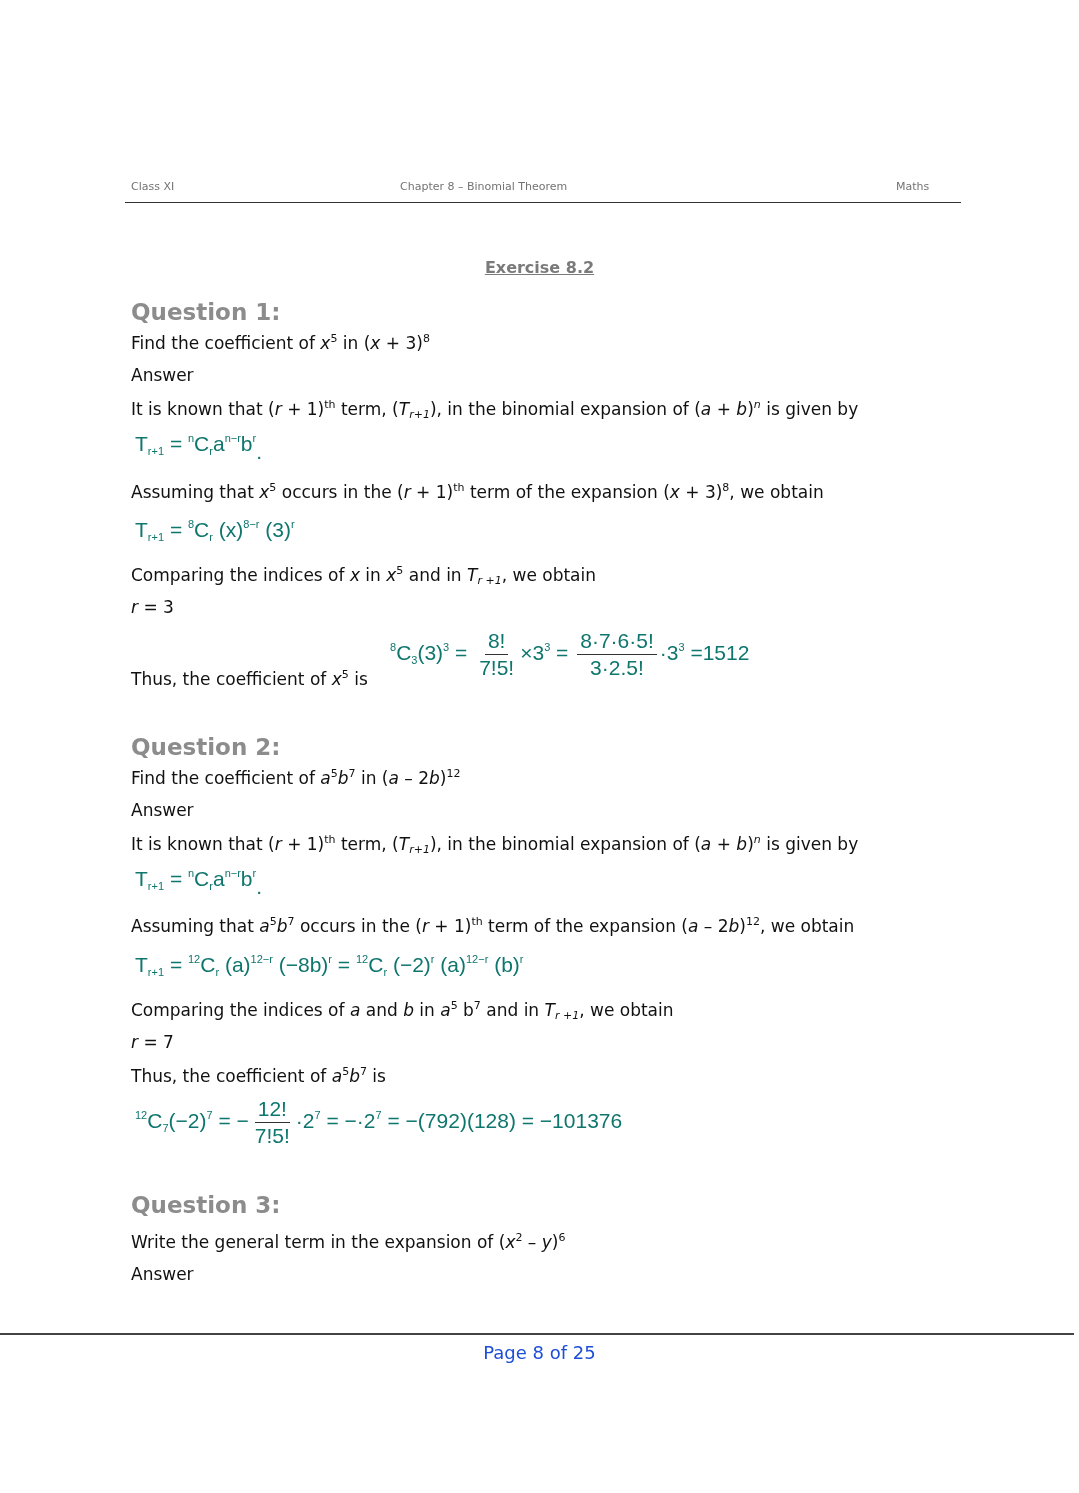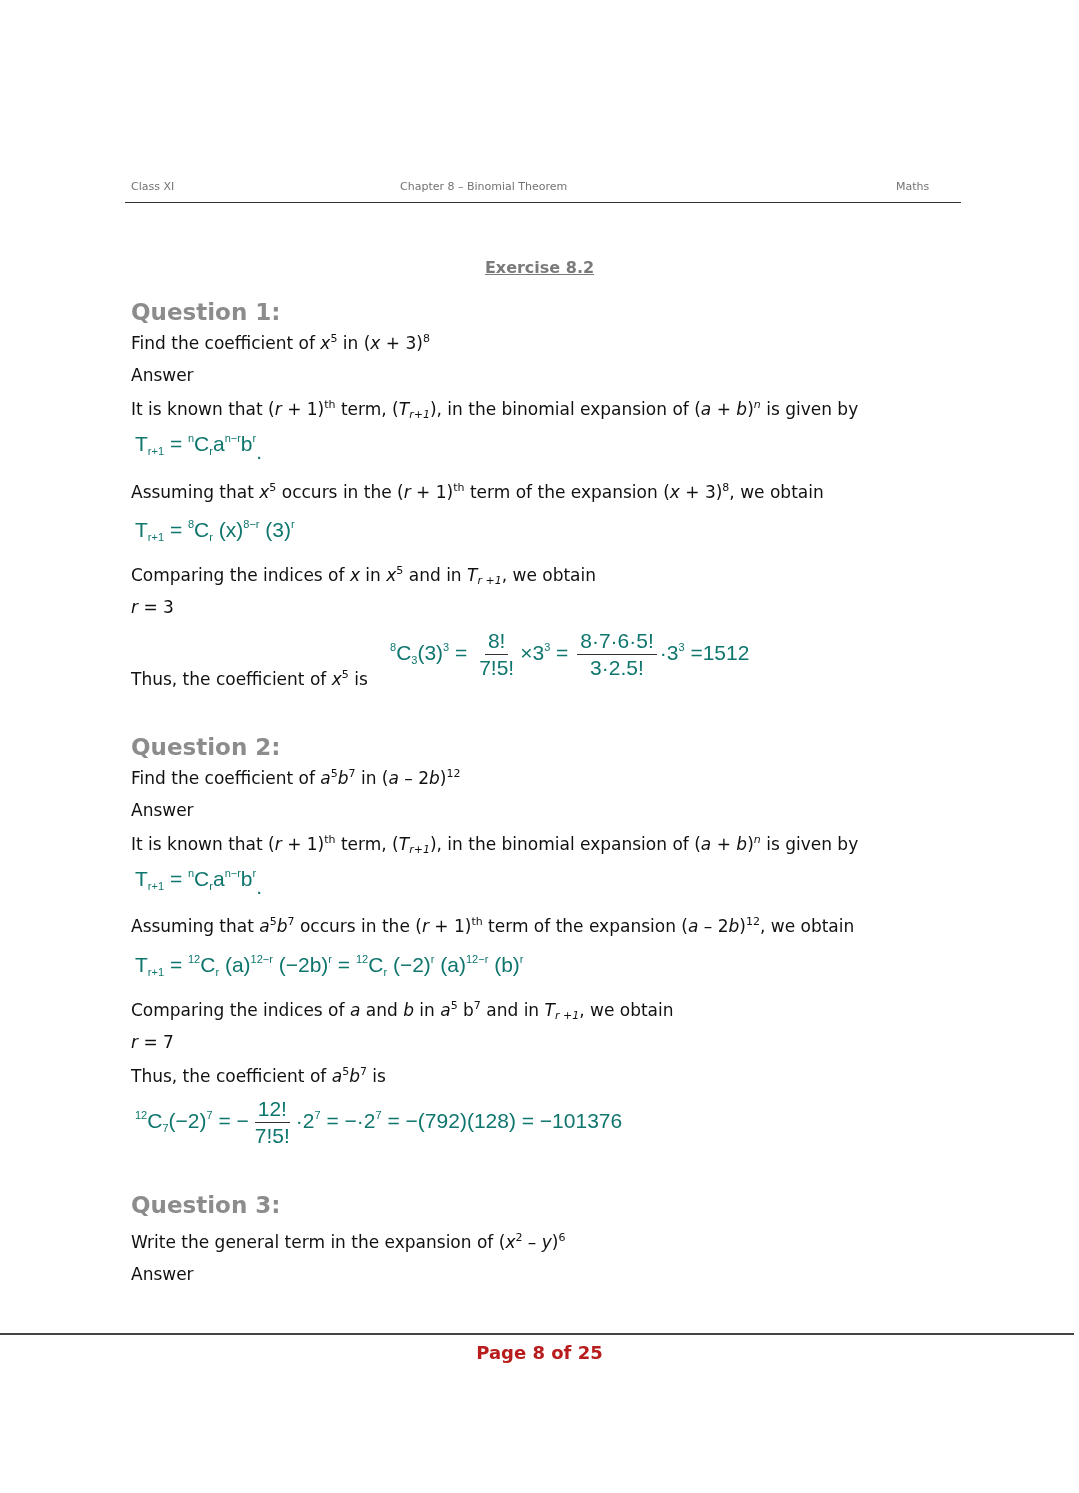--- a/index.html
+++ b/index.html
@@ -21,21 +21,21 @@
     }
     .math sub { font-size: 11px; vertical-align: -4px; }
     .math sup { font-size: 11px; vertical-align: 9px; }
     .line sup { font-size: 11px; vertical-align: 7px; }
     .line sub { font-size: 11px; vertical-align: -3px; }
     i { font-style: italic; }
     .frac { display: inline-flex; flex-direction: column; align-items: center; vertical-align: middle; margin: 0 3px; }
     .frac .num { border-bottom: 1px solid #333; padding: 0 3px 2px; line-height: 22px; }
     .frac .den { padding: 2px 3px 0; line-height: 22px; }
     .footer-rule { left: 0; top: 1333px; width: 1074px; border-top: 2px solid #444; }
-    .footer { left: 0; width: 1079px; top: 1342px; text-align: center; font-size: 18px; font-weight: bold; color: #b91c1c; }
+    .footer { left: 0; width: 1079px; top: 1342px; text-align: center; font-size: 18px; font-weight: normal; color: #1d4ed8; }
   </style>
 </head>
 <body>
 
 <div class="abs hdr" style="left:131px;">Class XI</div>
 <div class="abs hdr" style="left:400px;">Chapter 8 – Binomial Theorem</div>
 <div class="abs hdr" style="left:896px;">Maths</div>
 <div class="abs hdr-rule"></div>
 
 <div class="abs ex-title">Exercise 8.2</div>
@@ -100,21 +100,21 @@
 
 <div class="abs math" style="left:135px; top:867px;">
   <span>T</span><sub>r+1</sub><span> = </span><sup>n</sup><span>C</span><sub>r</sub><span>a</span><sup>n−r</sup><span>b</span><sup>r</sup><span style="vertical-align:-8px;">.</span>
 </div>
 
 <div class="abs line" style="top:915px;">
   <span>Assuming that </span><i>a</i><sup>5</sup><i>b</i><sup>7</sup><span> occurs in the (</span><i>r</i><span> + 1)</span><sup>th</sup><span> term of the expansion (</span><i>a</i><span> – 2</span><i>b</i><span>)</span><sup>12</sup><span>, we obtain</span>
 </div>
 
 <div class="abs math" style="left:135px; top:953px;">
-  <span>T</span><sub>r+1</sub><span> = </span><sup>12</sup><span>C</span><sub>r</sub><span> (a)</span><sup>12−r</sup><span> (−2b)</span><sup>r</sup><span> = </span><sup>12</sup><span>C</span><sub>r</sub><span> (−2)</span><sup>r</sup><span> (a)</span><sup>12−r</sup><span> (b)</span><sup>r</sup>
+  <span>T</span><sub>r+1</sub><span> = </span><sup>12</sup><span>C</span><sub>r</sub><span> (a)</span><sup>12−r</sup><span> (−8b)</span><sup>r</sup><span> = </span><sup>12</sup><span>C</span><sub>r</sub><span> (−2)</span><sup>r</sup><span> (a)</span><sup>12−r</sup><span> (b)</span><sup>r</sup>
 </div>
 
 <div class="abs line" style="top:999px;">
   <span>Comparing the indices of </span><i>a</i><span> and </span><i>b</i><span> in </span><i>a</i><sup>5</sup><span> b</span><sup>7</sup><span> and in </span><i>T</i><sub><i>r +1</i></sub><span>, we obtain</span>
 </div>
 
 <div class="abs line" style="top:1032px;">
   <i>r</i><span> = 7</span>
 </div>
 

